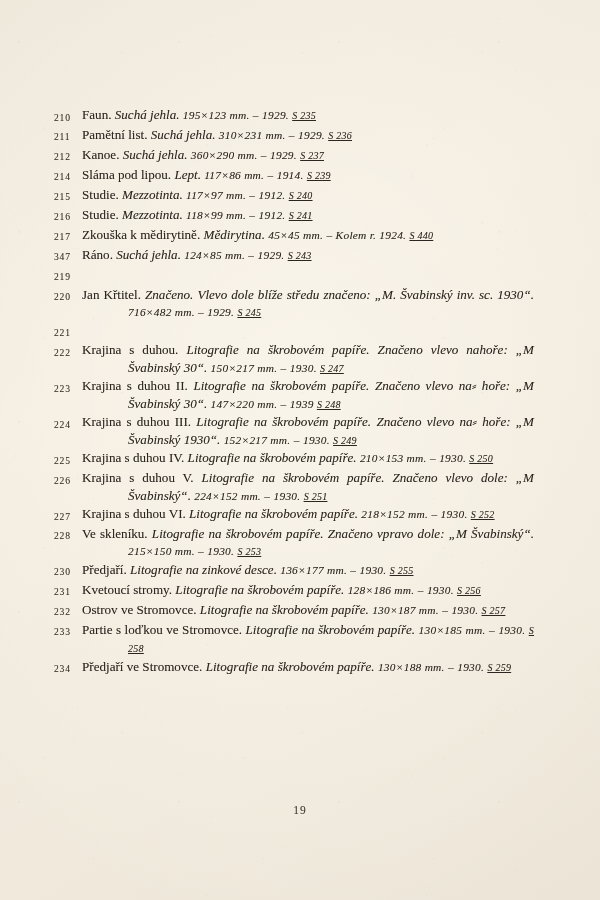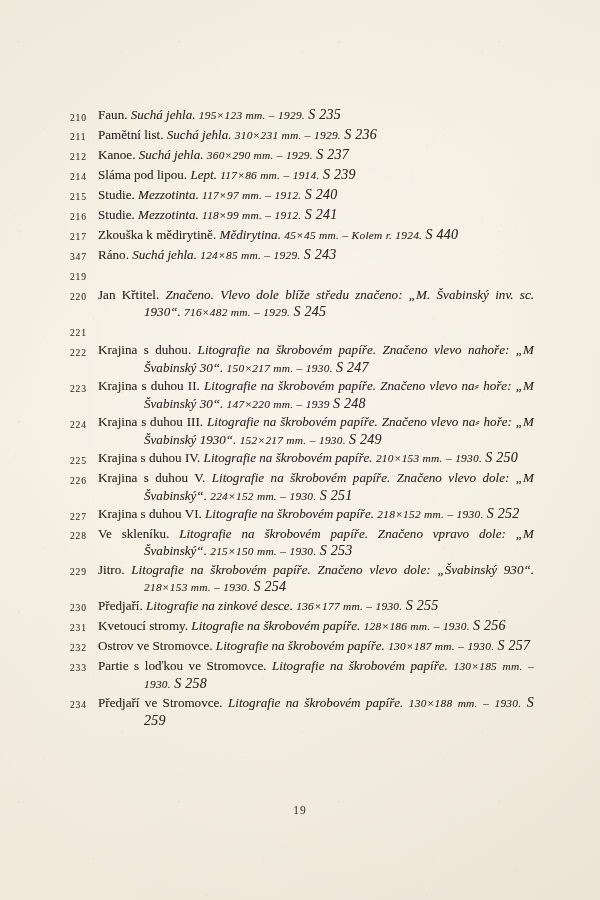--- a/index.html
+++ b/index.html
@@ -55,21 +55,20 @@
     position: absolute;
     left: 54px;
     top: 106px;
     width: 480px;
   }
 
   .entry {
     display: flex;
     align-items: flex-start;
     margin-bottom: 0;
-    margin-left: 16px;
   }
   .entry-num {
     flex: 0 0 28px;
     width: 28px;
     text-align: left;
     font-size: 9.6px;
     letter-spacing: .8px;
     line-height: 17.45px;
     padding-top: 2.5px;
     color: #3a332b;
@@ -92,22 +91,23 @@
   .entry-body i, .entry-body em {
     font-style: italic;
   }
   .num-it {
     font-style: italic;
     font-size: 11.4px;
     letter-spacing: .25px;
   }
   .cat {
     font-style: italic;
-    font-size: 14px;
+    font-size: 10px;
     letter-spacing: .25px;
+    text-decoration: underline;
   }
 
   #folio {
     position: absolute;
     left: 0;
     right: 0;
     top: 788px;
     text-align: center;
     font-size: 11.5px;
     letter-spacing: 1px;
@@ -193,24 +193,20 @@
       </div>
       <div class="entry">
         <div class="entry-num">227</div>
         <div class="entry-body"><span>Krajina s duhou VI.</span> <i>Litografie na škrobovém papíře.</i> <i class="num-it">218×152 mm.</i> <i class="num-it">–</i> <i class="num-it">1930.</i> <i class="cat">S 252</i> </div>
       </div>
       <div class="entry">
         <div class="entry-num">228</div>
         <div class="entry-body"><span>Ve skleníku.</span> <i>Litografie na škrobovém papíře.</i> <i>Značeno vpravo dole:</i> <i>„M Švabinský“.</i> <i class="num-it">215×150 mm.</i> <i class="num-it">–</i> <i class="num-it">1930.</i> <i class="cat">S 253</i> </div>
       </div>
       <div class="entry">
-        <div class="entry-num">229</div>
-        <div class="entry-body"><span>Jitro.</span> <i>Litografie na škrobovém papíře.</i> <i>Značeno vlevo dole:</i> <i>„Švabinský 930“.</i> <i class="num-it">218×153 mm.</i> <i class="num-it">–</i> <i class="num-it">1930.</i> <i class="cat">S 254</i> </div>
-      </div>
-      <div class="entry">
         <div class="entry-num">230</div>
         <div class="entry-body"><span>Předjaří.</span> <i>Litografie na zinkové desce.</i> <i class="num-it">136×177 mm.</i> <i class="num-it">–</i> <i class="num-it">1930.</i> <i class="cat">S 255</i> </div>
       </div>
       <div class="entry">
         <div class="entry-num">231</div>
         <div class="entry-body"><span>Kvetoucí stromy.</span> <i>Litografie na škrobovém papíře.</i> <i class="num-it">128×186 mm.</i> <i class="num-it">–</i> <i class="num-it">1930.</i> <i class="cat">S 256</i> </div>
       </div>
       <div class="entry">
         <div class="entry-num">232</div>
         <div class="entry-body"><span>Ostrov ve Stromovce.</span> <i>Litografie na škrobovém papíře.</i> <i class="num-it">130×187 mm.</i> <i class="num-it">–</i> <i class="num-it">1930.</i> <i class="cat">S 257</i> </div>

